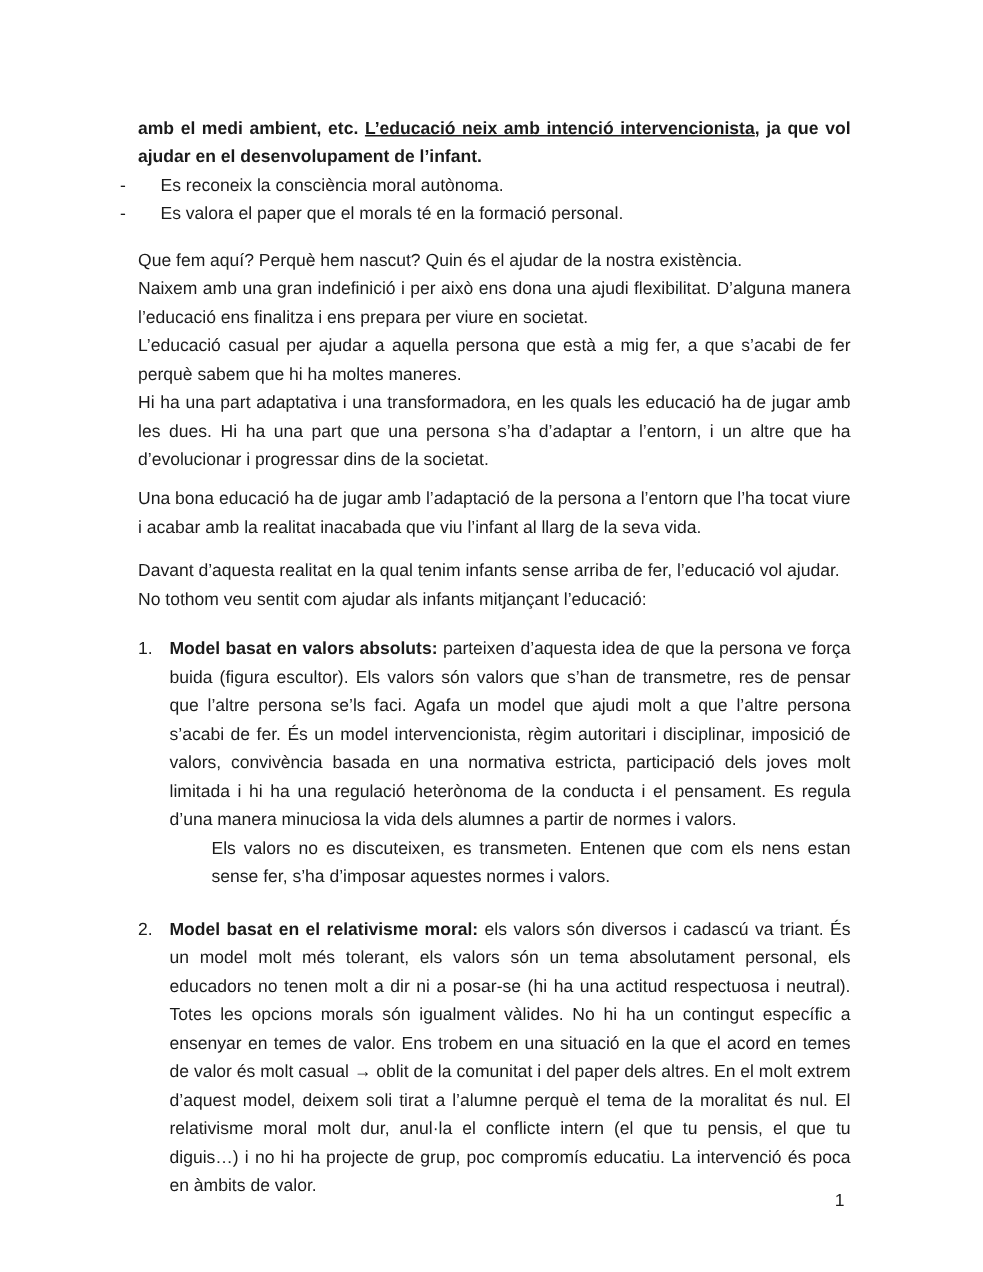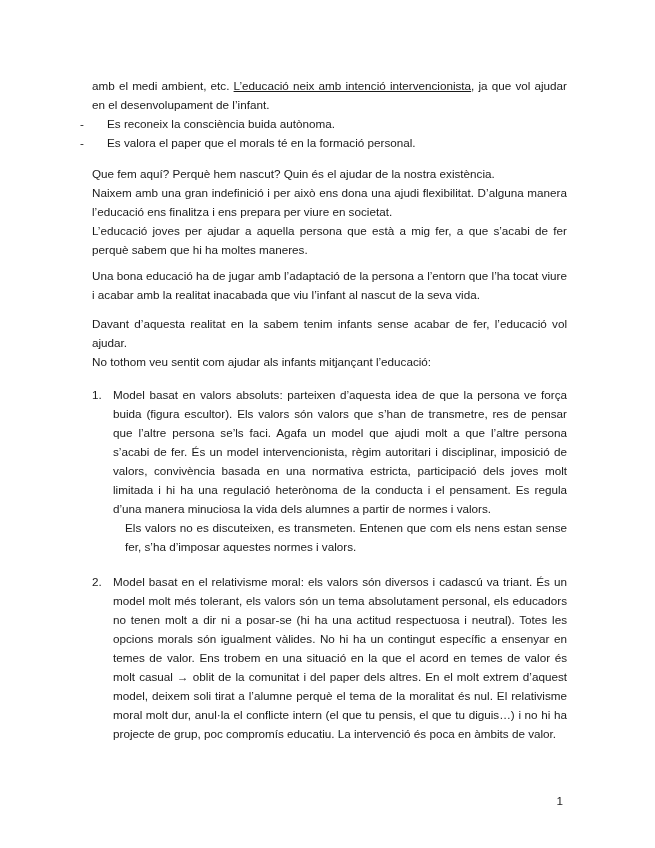--- a/index.html
+++ b/index.html
@@ -18,23 +18,23 @@
     line-height: 19px;
     box-sizing: border-box;
     padding: 76px 88px 0 92px;
     overflow: hidden;
   }
   p {
     margin: 0;
     text-align: justify;
   }
   .u { text-decoration: underline; }
-  b { font-weight: normal; }
+  b { font-weight: bold; }
 
-  .intro { margin-bottom: 0; }
+  .intro { margin-bottom: 0; font-weight: bold; }
 
   .bullet-list { margin-bottom: 12px; }
   .bullet {
     display: flex;
     margin-left: -12px;
   }
   .bullet .dash {
     width: 27px;
     flex: 0 0 27px;
   }
@@ -52,59 +52,60 @@
     margin-top: 0;
   }
   .list-item + .list-item { margin-top: 16px; }
   .list-item .num {
     width: 21px;
     flex: 0 0 21px;
   }
   .list-item .item-body { flex: 1; }
   .item-text { text-align: justify; }
   .item-note {
-    margin-left: 12px;
+    margin-left: 28px;
     text-align: justify;
   }
 
   .page-number {
     position: absolute;
     right: 92px;
     bottom: 38px;
     font-size: 11.7px;
   }
 </style>
 </head>
 <body>
 
 <div class="page">
 
   <p class="intro"><span>amb el medi ambient, etc. </span><span class="u">L’educació neix amb intenció intervencionista</span><span>, ja que vol ajudar en el desenvolupament de l’infant.</span></p>
 
   <div class="bullet-list">
     <div class="bullet">
       <span class="dash">-</span>
-      <span class="bullet-text">Es reconeix la consciència buida autònoma.</span>
+      <span class="bullet-text">Es reconeix la consciència moral autònoma.</span>
     </div>
     <div class="bullet">
       <span class="dash">-</span>
       <span class="bullet-text">Es valora el paper que el morals té en la formació personal.</span>
     </div>
   </div>
 
   <div class="block-tight">
     <p>Que fem aquí? Perquè hem nascut? Quin és el ajudar de la nostra existència.</p>
     <p>Naixem amb una gran indefinició i per això ens dona una ajudi flexibilitat. D’alguna manera l’educació ens finalitza i ens prepara per viure en societat.</p>
-    <p>L’educació joves per ajudar a aquella persona que està a mig fer, a que s’acabi de fer perquè sabem que hi ha moltes maneres.</p>
+    <p>L’educació casual per ajudar a aquella persona que està a mig fer, a que s’acabi de fer perquè sabem que hi ha moltes maneres.</p>
+    <p>Hi ha una part adaptativa i una transformadora, en les quals les educació ha de jugar amb les dues. Hi ha una part que una persona s’ha d’adaptar a l’entorn, i un altre que ha d’evolucionar i progressar dins de la societat.</p>
   </div>
 
-  <p class="para-spaced">Una bona educació ha de jugar amb l’adaptació de la persona a l’entorn que l’ha tocat viure i acabar amb la realitat inacabada que viu l’infant al nascut de la seva vida.</p>
+  <p class="para-spaced">Una bona educació ha de jugar amb l’adaptació de la persona a l’entorn que l’ha tocat viure i acabar amb la realitat inacabada que viu l’infant al llarg de la seva vida.</p>
 
   <div class="para-pair">
-    <p>Davant d’aquesta realitat en la sabem tenim infants sense acabar de fer, l’educació vol ajudar.</p>
+    <p>Davant d’aquesta realitat en la qual tenim infants sense arriba de fer, l’educació vol ajudar.</p>
     <p>No tothom veu sentit com ajudar als infants mitjançant l’educació:</p>
   </div>
 
   <div class="numbered-list">
 
     <div class="list-item">
       <div class="num">1.</div>
       <div class="item-body">
         <p class="item-text"><b>Model basat en valors absoluts:</b><span> parteixen d’aquesta idea de que la persona ve força buida (figura escultor). Els valors són valors que s’han de transmetre, res de pensar que l’altre persona se’ls faci. Agafa un model que ajudi molt a que l’altre persona s’acabi de fer. És un model intervencionista, règim autoritari i disciplinar, imposició de valors, convivència basada en una normativa estricta, participació dels joves molt limitada i hi ha una regulació heterònoma de la conducta i el pensament. Es regula d’una manera minuciosa la vida dels alumnes a partir de normes i valors.</span></p>
         <p class="item-note">Els valors no es discuteixen, es transmeten. Entenen que com els nens estan sense fer, s’ha d’imposar aquestes normes i valors.</p>

